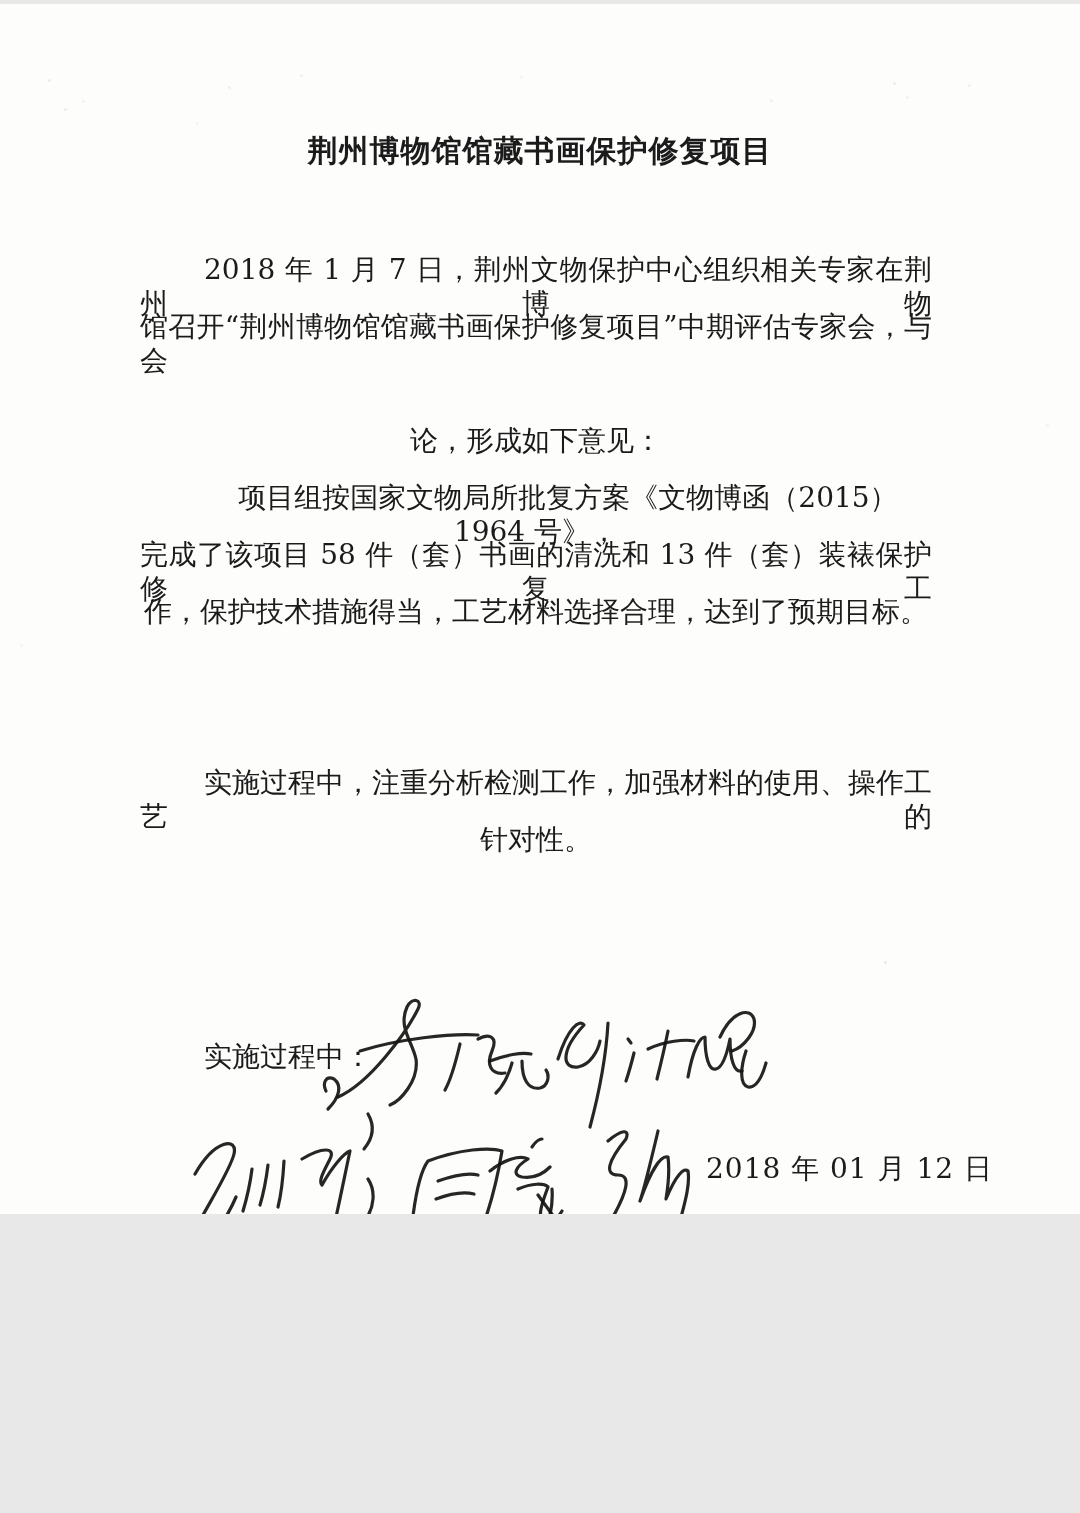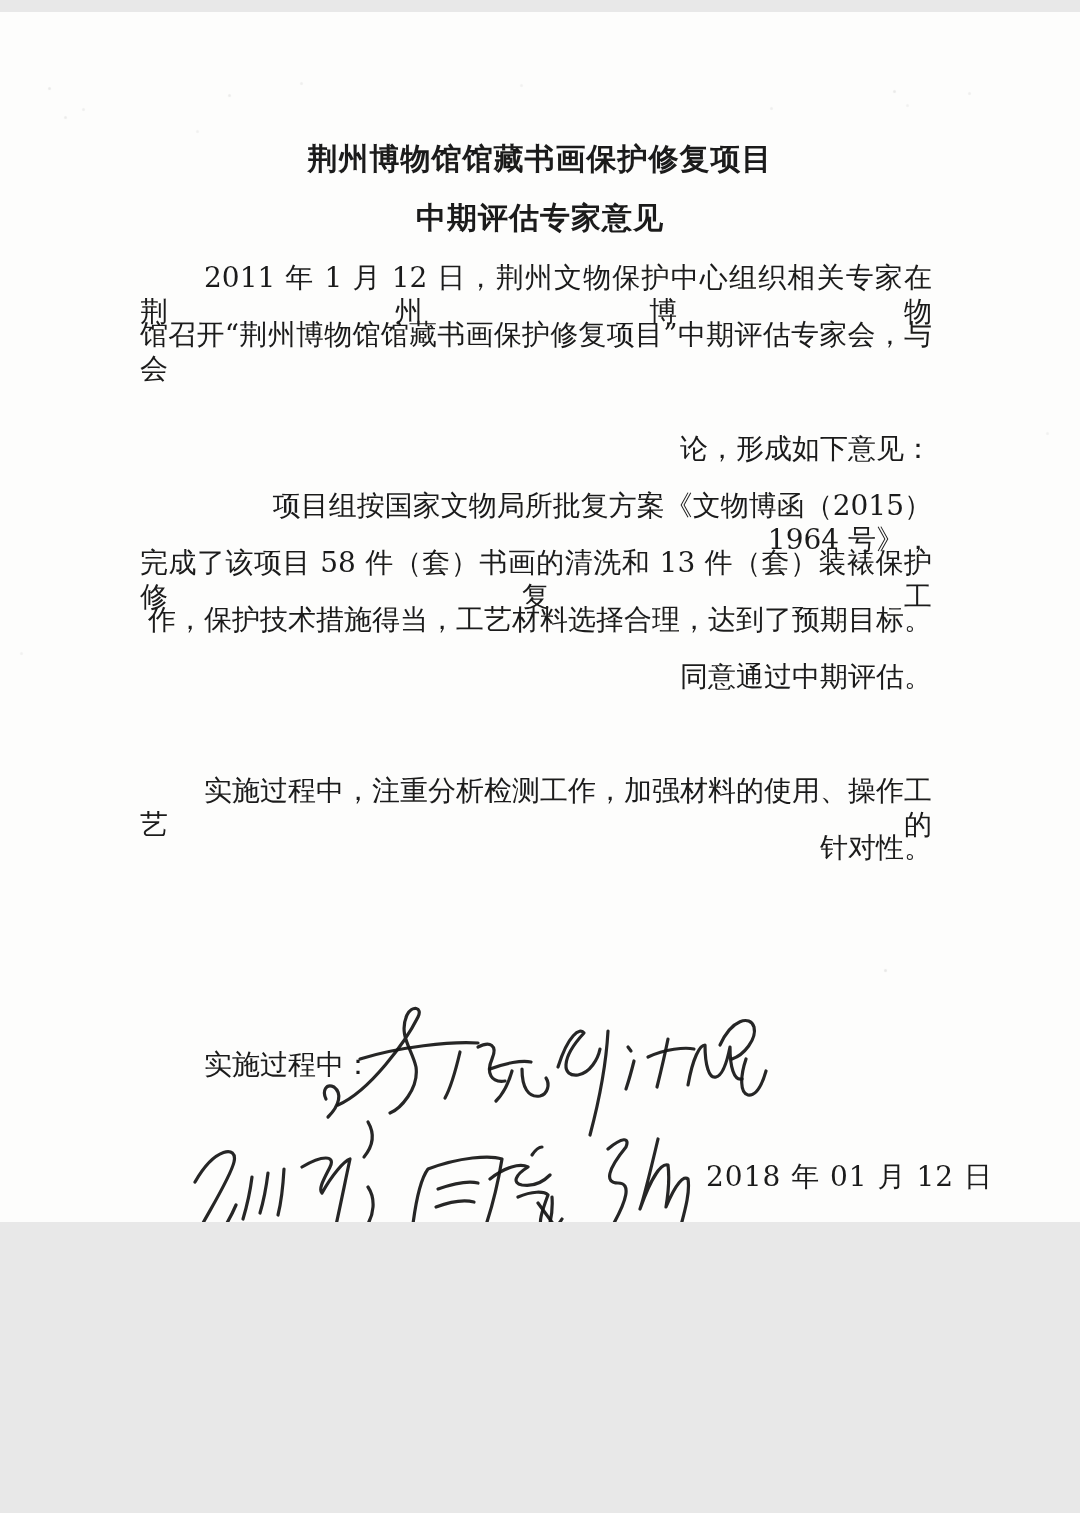--- a/index.html
+++ b/index.html
@@ -1,19 +1,19 @@
 <!DOCTYPE html>
 <html><head>
 <meta charset="utf-8">
 <style>
   html,body { margin:0; padding:0; background:#e8e8e8; }
   .page {
     position:relative;
     width:1080px; height:1210px;
-    margin:12px auto;
+    margin:4px auto;
     background:#fdfdfc;
     overflow:hidden;
     color:#1b1b1b;
   }
   
   .noise {
     position:absolute; left:0; top:0;
     width:3px; height:3px; border-radius:50%;
     background:transparent;
     box-shadow:
@@ -42,21 +42,21 @@
     line-height:34px;
   }
   .t1 { top:130px; }
   .t2 { top:189px; }
   .bline {
     position:absolute;
     left:140px; width:792px;
     font-family:"DejaVu Serif","Liberation Serif",serif;
     font-size:28px;
     line-height:34px;
-    text-align:right;
+    text-align:center;
     white-space:normal;
   }
   .ind  { text-indent:64px; }
   .just { text-align:justify; text-align-last:justify; }
   .siglabel {
     position:absolute; left:204px; top:1034px;
     font-family:"DejaVu Serif","Liberation Serif",serif;
     font-size:28px;
   }
   .sigdate {
@@ -80,29 +80,27 @@
   }
 </style>
 </head>
 <body>
 
 <div class="page">
 
   <div class="noise"></div>
 
   <div class="title t1">荆州博物馆馆藏书画保护修复项目</div>
-  <div class="title t2">中期评估专家意见</div>
 
-  <div class="bline ind just" style="top:249px">2011 年 1 月 12 日，荆州文物保护中心组织相关专家在荆州博物</div>
+  <div class="bline ind just" style="top:249px">2018 年 1 月 7 日，荆州文物保护中心组织相关专家在荆州博物</div>
   <div class="bline just" style="top:306px">馆召开“荆州博物馆馆藏书画保护修复项目”中期评估专家会，与会</div>
   <div class="bline" style="top:420px">论，形成如下意见：</div>
   <div class="bline ind" style="top:477px">项目组按国家文物局所批复方案《文物博函（2015）1964 号》，</div>
   <div class="bline just" style="top:534px">完成了该项目 58 件（套）书画的清洗和 13 件（套）装裱保护修复工</div>
   <div class="bline" style="top:591px">作，保护技术措施得当，工艺材料选择合理，达到了预期目标。</div>
-  <div class="bline ind" style="top:648px">同意通过中期评估。</div>
   <div class="bline ind just" style="top:762px">实施过程中，注重分析检测工作，加强材料的使用、操作工艺的</div>
   <div class="bline" style="top:819px">针对性。</div>
 
   <div class="siglabel">实施过程中：</div>
   <div class="sigdate">2018 年 01 月 12 日</div>
 
   <svg class="sig-svg" viewBox="0 0 800 420" aria-hidden="true">
 
     <g>
       <path d="M178,108 C210,94 246,44 258,20 C263,10 252,8 247,18 C238,38 252,52 256,70 C259,92 240,112 230,116"></path>

